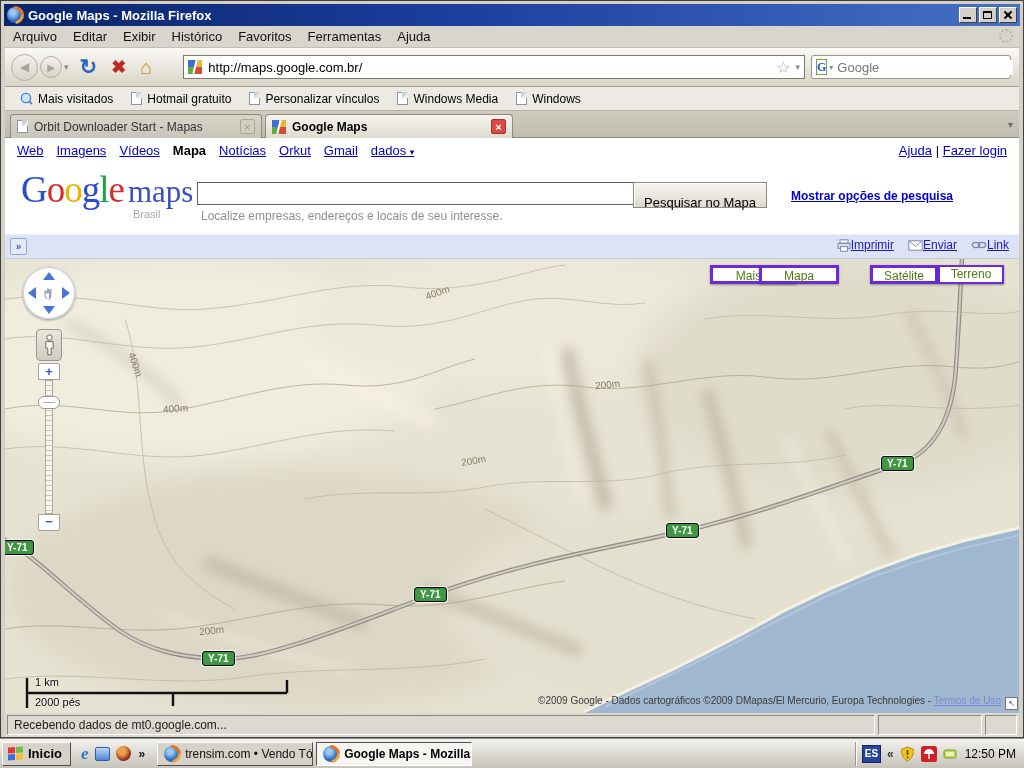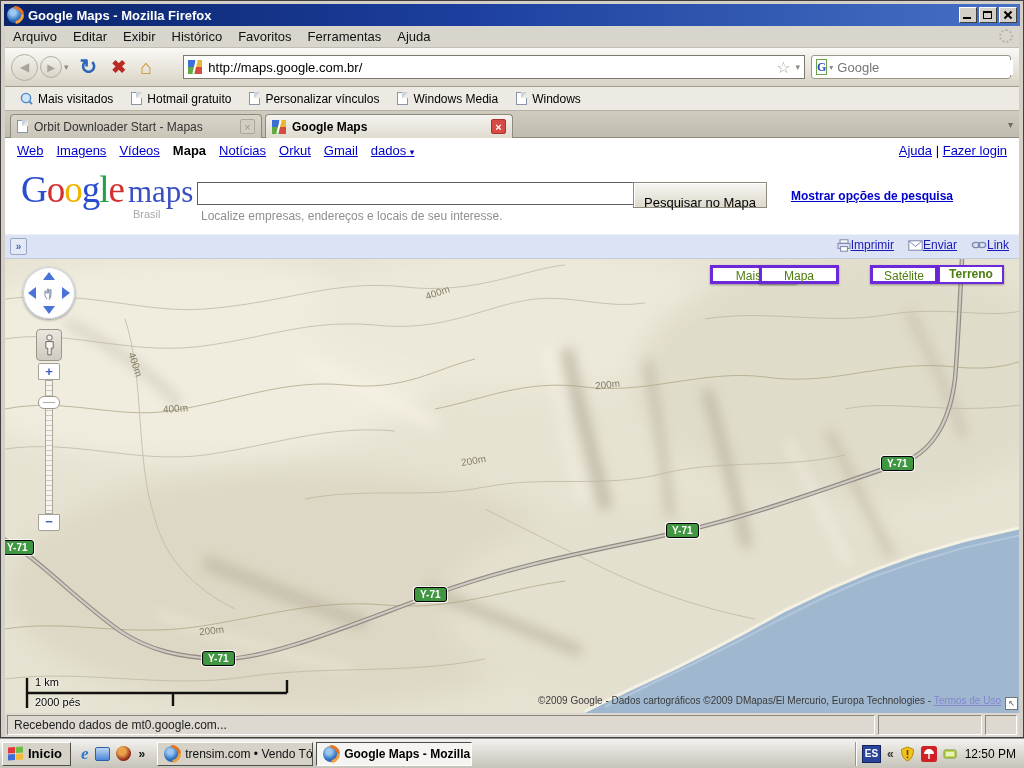--- a/index.html
+++ b/index.html
@@ -80,21 +80,21 @@
     font-size:12px; }
   #bluebar a { color:#1A1AB8; text-decoration:underline; display:flex; align-items:center; }
   #expand-btn { position:absolute; left:5px; top:3px; width:17px; height:17px; background:#E4E9F6;
     border:1px solid #9AA6C6; border-radius:2px; color:#4664B8; font-size:10px; font-weight:bold;
     display:flex; align-items:center; justify-content:center; }
 
   
   #map { position:absolute; left:0; top:121px; width:1016px; height:454px; background:#E7E3D3; overflow:hidden; }
   .map-btn { position:absolute; top:6px; height:19px; background:#fff; border:3px solid #6d28d9;
     font-size:12px; color:#4d7c0f; text-align:center; line-height:17px; box-shadow:0 1px 2px rgba(0,0,0,.35); }
-  .map-btn.bold { font-weight:bold; border-width:2px; line-height:15px; }
+  .map-btn.bold { font-weight:normal; border-width:2px; line-height:15px; }
   .shield { position:absolute; background:#419641; border:1px solid #000000; color:#fff; font-size:10px;
     font-weight:bold; padding:1px 5px; border-radius:3px; box-shadow:0 0 0 1px rgba(255,255,255,.75); }
   .contour-label { position:absolute; font-size:10px; color:#847E66; }
 
   #pan-control { position:absolute; left:18px; top:8px; width:52px; height:52px; background:rgba(255,255,255,.95);
     border-radius:50%; box-shadow:0 1px 3px rgba(0,0,0,.4), inset 0 0 0 1px #C8CEDC; }
   .pan-arrow { position:absolute; width:0; height:0; }
   .pa-up    { left:20px; top:5px;  border-left:6px solid transparent; border-right:6px solid transparent; border-bottom:8px solid #4A73D8; }
   .pa-down  { left:20px; bottom:5px; border-left:6px solid transparent; border-right:6px solid transparent; border-top:8px solid #4A73D8; }
   .pa-left  { left:5px; top:20px; border-top:6px solid transparent; border-bottom:6px solid transparent; border-right:8px solid #4A73D8; }

